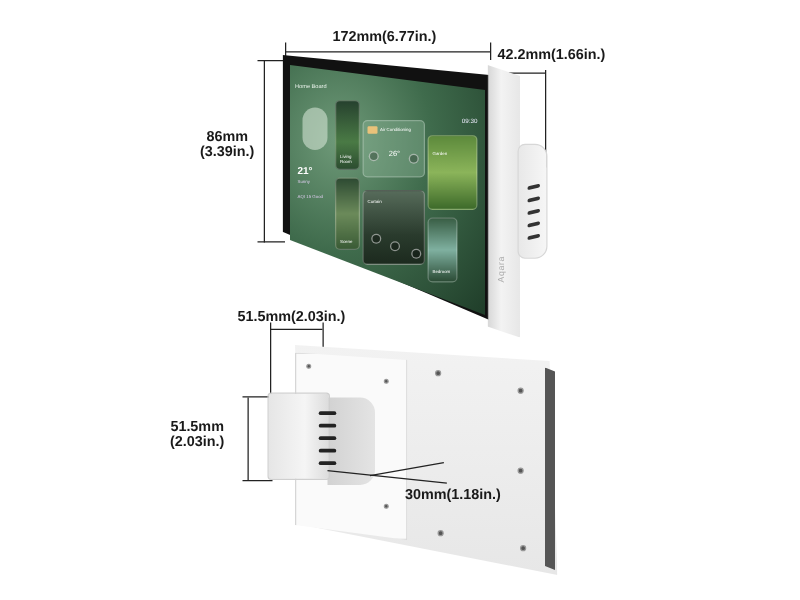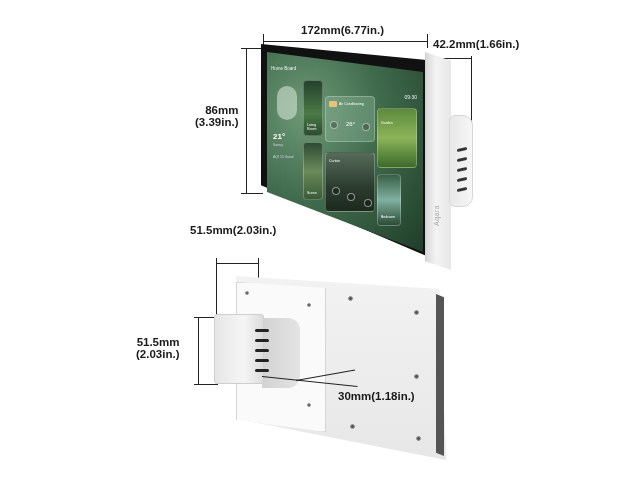--- a/index.html
+++ b/index.html
@@ -1,24 +1,24 @@
 <!DOCTYPE html>
 <html><head>
 <meta charset="utf-8">
 <style>
   * { box-sizing: border-box; margin: 0; padding: 0; }
   html, body { width: 640px; height: 480px; background: #ffffff; overflow: hidden; }
   body { position: relative; font-family: "Liberation Sans", "DejaVu Sans", sans-serif; color: #1a1a1a; }
 
   .dim-label { position: absolute; font-weight: bold; font-size: 11.5px; color: #1a1a1a; white-space: nowrap; line-height: 12px; }
-  .dim-label.center { text-align: right; }
+  .dim-label.center { text-align: center; }
   .line { position: absolute; background: #222; }
 
   
-  #top-device { position: absolute; left: 0; top: 0; width: 560px; height: 280px; margin-left: 35px; }
+  #top-device { position: absolute; left: 0; top: 0; width: 560px; height: 280px; }
   .panel-frame {
     position: absolute; left: 226px; top: 44px; width: 180px; height: 228px;
     background: #111;
     clip-path: polygon(0 0, 92% 7%, 92% 93%, 0 62%);
   }
   .panel-edge {
     position: absolute; left: 390px; top: 52px; width: 26px; height: 218px;
     background: linear-gradient(90deg, #d9d9d9, #f3f3f3 40%, #e7e7e7);
     clip-path: polygon(0 0, 100% 4%, 100% 100%, 0 96%);
     border-left: 1px solid #cfcfcf;
@@ -141,21 +141,21 @@
       <div class="knob" style="left:38px; top:46px;"></div>
     </div>
     <div class="card c6">
       <div class="lbl" style="bottom:6px;">Bedroom</div>
     </div>
   </div>
 </div>
 
 <div id="bottom-device">
 
-  <div class="dim-label" style="left:190px; top:224px;">51.5mm(2.03in.)</div>
+  <div class="dim-label" style="left:190px; top:248px;">51.5mm(2.03in.)</div>
   <div class="line" style="left:216px; top:263px; width:42px; height:1px;"></div>
   <div class="line" style="left:216px; top:258px; width:1px; height:64px;"></div>
   <div class="line" style="left:258px; top:258px; width:1px; height:72px;"></div>
 
   <div class="dim-label center" style="left:136px; top:336px;">
     <div>51.5mm</div>
     <div>(2.03in.)</div>
   </div>
   <div class="line" style="left:198px; top:318px; width:1px; height:66px;"></div>
   <div class="line" style="left:194px; top:317px; width:24px; height:1px;"></div>
@@ -179,14 +179,14 @@
   <div class="cube">
     <div class="vent2" style="top:14px;"></div>
     <div class="vent2" style="top:24px;"></div>
     <div class="vent2" style="top:34px;"></div>
     <div class="vent2" style="top:44px;"></div>
     <div class="vent2" style="top:54px;"></div>
   </div>
 
   <div class="line" style="left:262px; top:376px; width:96px; height:1px; transform:rotate(6deg); transform-origin:left;"></div>
   <div class="line" style="left:296px; top:380px; width:60px; height:1px; transform:rotate(-10deg); transform-origin:left;"></div>
-  <div class="dim-label" style="left:338px; top:390px;">30mm(1.18in.)</div>
+  <div class="dim-label" style="left:324px; top:390px;">30mm(1.18in.)</div>
 </div>
 
 </body></html>

